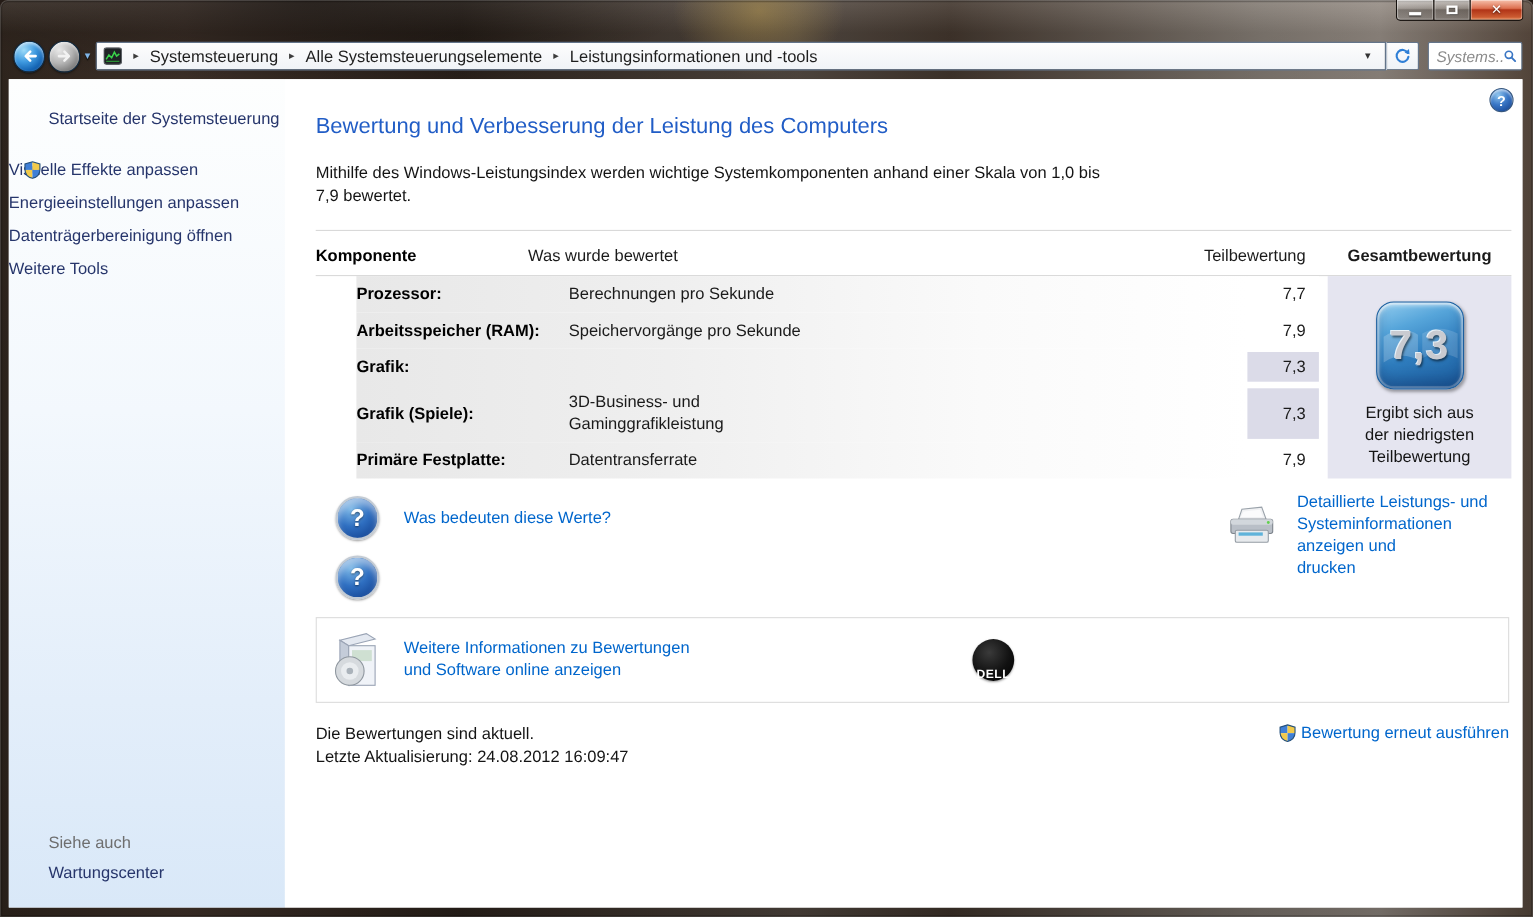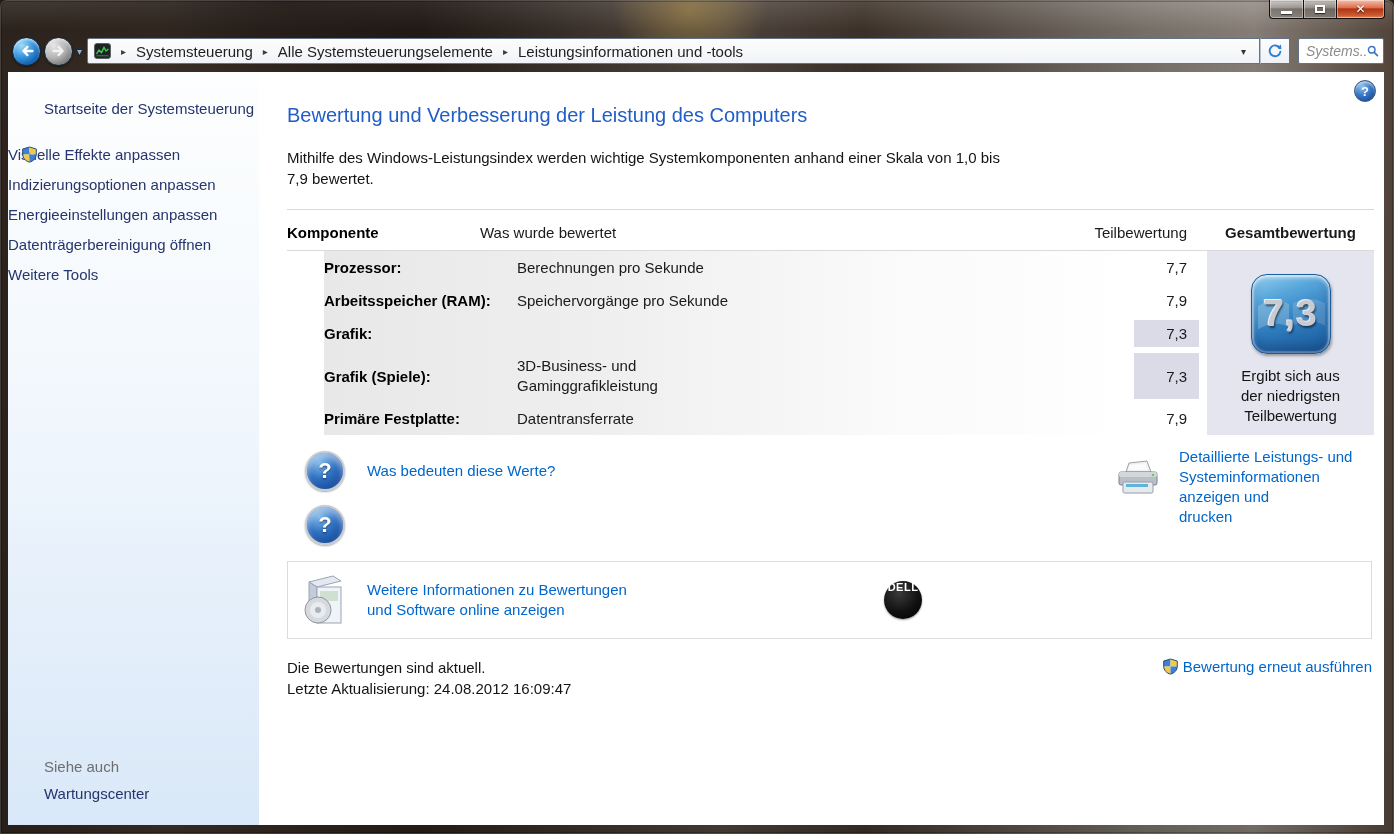--- a/index.html
+++ b/index.html
@@ -125,21 +125,21 @@
   .print-icon { flex:none; margin-top:10px; cursor:pointer; }
 
   
   .info-box { margin-top:16px; margin-right:2px; border:1px solid #dcdcdc; height:78px; position:relative;
     display:flex; align-items:center; padding-left:13px; }
   .sw-icon { flex:none; cursor:pointer; }
   .info-box .blue-link { margin-left:20px; }
   .dell-logo { position:absolute; left:596px; top:50%; transform:translateY(-50%); width:38px; height:38px; border-radius:50%;
     background:radial-gradient(circle at 40% 32%, #3a3a3a 0%, #111 55%, #000 100%);
     color:#fff; font-weight:bold; font-size:11px; letter-spacing:.5px;
-    display:flex; align-items:flex-start; justify-content:center; box-shadow:0 1px 2px rgba(0,0,0,.4); }
+    display:flex; align-items:flex-end; justify-content:center; box-shadow:0 1px 2px rgba(0,0,0,.4); }
 
   
   .status-section { position:relative; margin-top:18px; }
   .status-text { line-height:21px; white-space:pre-line; color:#141414; }
   .rerun-link { position:absolute; top:1px; right:2px; display:flex; align-items:center; cursor:pointer; }
   .rerun-link .lbl { color:#0066cc; margin-left:4px; }
 
   .perf-icon { flex:none; margin-right:2px; }
 </style>
 </head>
@@ -221,23 +221,20 @@
               <rect x="0" y="0" width="8.5" height="8.5" fill="#3f7fd6"></rect>
               <rect x="8.5" y="0" width="8.5" height="8.5" fill="#f2ca4a"></rect>
               <rect x="0" y="8.5" width="8.5" height="8.5" fill="#f2ca4a"></rect>
               <rect x="8.5" y="8.5" width="8.5" height="8.5" fill="#3f7fd6"></rect>
             </g>
             <path d="M8.5 1 L15.3 3 V8 C15.3 12.4 12.4 15.1 8.5 16.1 C4.6 15.1 1.7 12.4 1.7 8 V3 Z" fill="none" stroke="#24507c" stroke-width="1"></path>
           </svg>
           <span>Visuelle Effekte anpassen</span>
         </div>
         <div class="sb-item">
-          <span>Indizierungsoptionen anpassen</span>
-        </div>
-        <div class="sb-item">
           <span>Energieeinstellungen anpassen</span>
         </div>
         <div class="sb-item">
           <span>Datenträgerbereinigung öffnen</span>
         </div>
         <div class="sb-item">
           <span>Weitere Tools</span>
         </div>
       </div>
       <div class="sb-footer">

